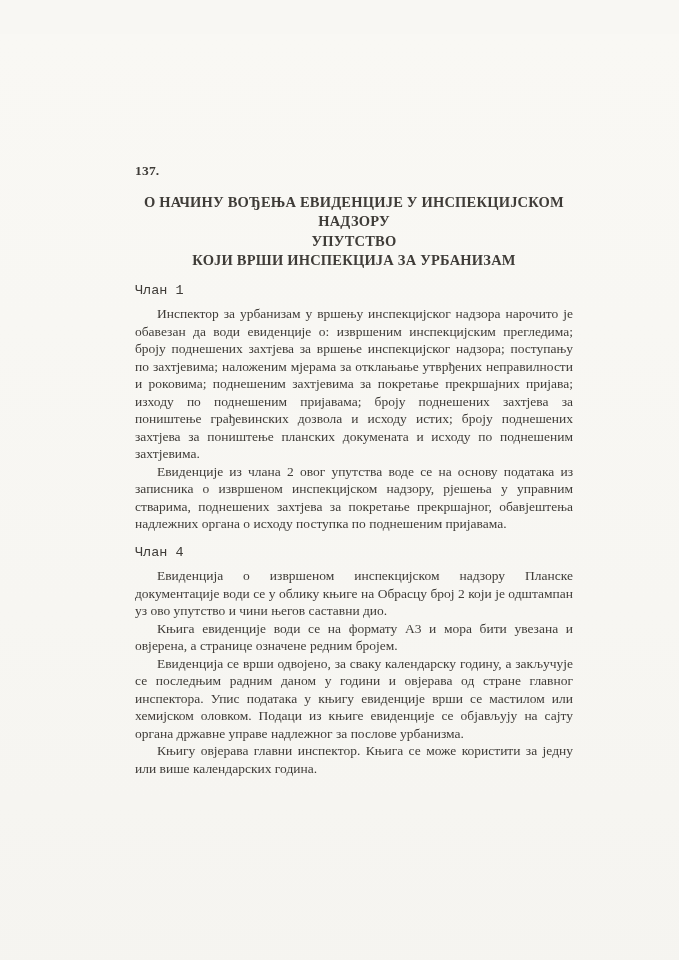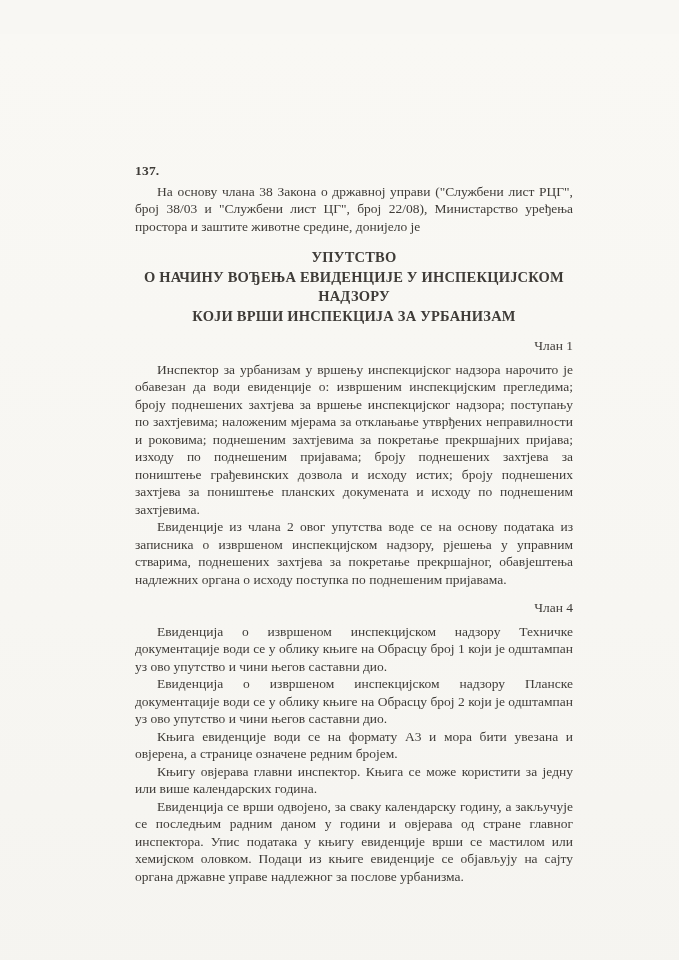--- a/index.html
+++ b/index.html
@@ -43,23 +43,24 @@
   }
   .doc-title {
     margin: 13px 0 0 0;
     text-align: center;
     font-weight: bold;
     font-size: 14.5px;
     line-height: 19.5px;
     letter-spacing: 0.2px;
   }
   .article-heading {
-    text-align: right;
+    text-align: left;
     margin: 11px 0 6px 0;
     text-indent: 0;
+    font-family: Liberation Mono, monospace;
   }
   .scan-edge-line {
     position: absolute;
     left: 0;
     top: 951px;
     width: 679px;
     height: 2px;
     background: #ccd2c9;
     opacity: 0.8;
   }
@@ -73,46 +74,44 @@
   }
 </style>
 </head>
 <body>
 
 <div class="scan-page">
   <div class="text-block">
 
     <p class="doc-number">137.</p>
 
-    <p class="para">На основу члана 38 Закона о државној управи ("Службени лист РЦГ", број 38/03 и "Службени лист ЦГ", број 22/08), Министарство уређења простора и заштите животне средине, донијело је</p>
 
     <div class="doc-title">
+      <div>О НАЧИНУ ВОЂЕЊА ЕВИДЕНЦИЈЕ У ИНСПЕКЦИЈСКОМ НАДЗОРУ</div>
       <div>УПУТСТВО</div>
-      <div>О НАЧИНУ ВОЂЕЊА ЕВИДЕНЦИЈЕ У ИНСПЕКЦИЈСКОМ НАДЗОРУ</div>
       <div>КОЈИ ВРШИ ИНСПЕКЦИЈА ЗА УРБАНИЗАМ</div>
     </div>
 
     <div>
       <p class="para article-heading">Члан 1</p>
     </div>
 
     <div>
       <p class="para">Инспектор за урбанизам у вршењу инспекцијског надзора нарочито је обавезан да води евиденције о: извршеним инспекцијским прегледима; броју поднешених захтјева за вршење инспекцијског надзора; поступању по захтјевима; наложеним мјерама за отклањање утврђених неправилности и роковима; поднешеним захтјевима за покретање прекршајних пријава; изходу по поднешеним пријавама; броју поднешених захтјева за поништење грађевинских дозвола и исходу истих; броју поднешених захтјева за поништење планских докумената и исходу по поднешеним захтјевима.</p>
     </div>
 
     <div>
       <p class="para">Евиденције из члана 2 овог упутства воде се на основу података из записника о извршеном инспекцијском надзору, рјешења у управним стварима, поднешених захтјева за покретање прекршајног, обавјештења надлежних органа о исходу поступка по поднешеним пријавама.</p>
     </div>
 
     <div>
       <p class="para article-heading">Члан 4</p>
-      <p class="para">Евиденција о извршеном инспекцијском надзору Техничке документације води се у облику књиге на Обрасцу број 1 који је одштампан уз ово упутство и чини његов саставни дио.</p>
       <p class="para">Евиденција о извршеном инспекцијском надзору Планске документације води се у облику књиге на Обрасцу број 2 који је одштампан уз ово упутство и чини његов саставни дио.</p>
       <p class="para">Књига евиденције води се на формату А3 и мора бити увезана и овјерена, а странице означене редним бројем.</p>
+      <p class="para">Евиденција се врши одвојено, за сваку календарску годину, а закључује се последњим радним даном у години и овјерава од стране главног инспектора. Упис података у књигу евиденције врши се мастилом или хемијском оловком. Подаци из књиге евиденције се објављују на сајту органа државне управе надлежног за послове урбанизма.</p>
       <p class="para">Књигу овјерава главни инспектор. Књига се може користити за једну или више календарских година.</p>
-      <p class="para">Евиденција се врши одвојено, за сваку календарску годину, а закључује се последњим радним даном у години и овјерава од стране главног инспектора. Упис података у књигу евиденције врши се мастилом или хемијском оловком. Подаци из књиге евиденције се објављују на сајту органа државне управе надлежног за послове урбанизма.</p>
     </div>
 
   </div>
 
   <div class="scan-edge-line"></div>
   <div class="scan-edge-below"></div>
 </div>
 
 </body></html>

